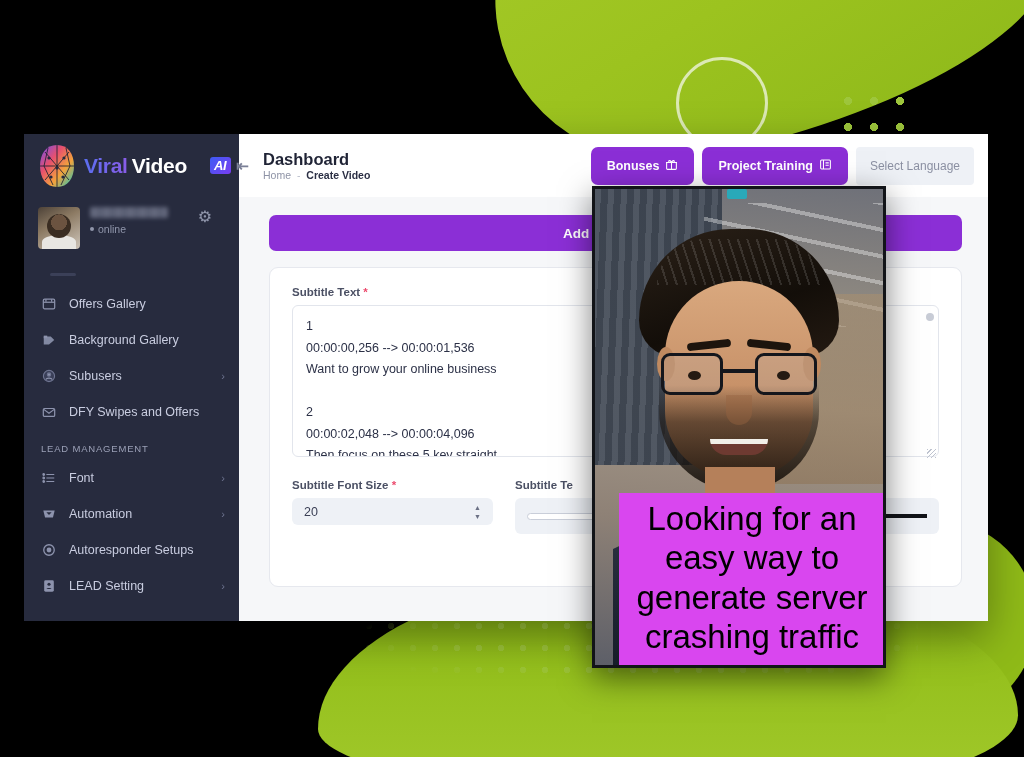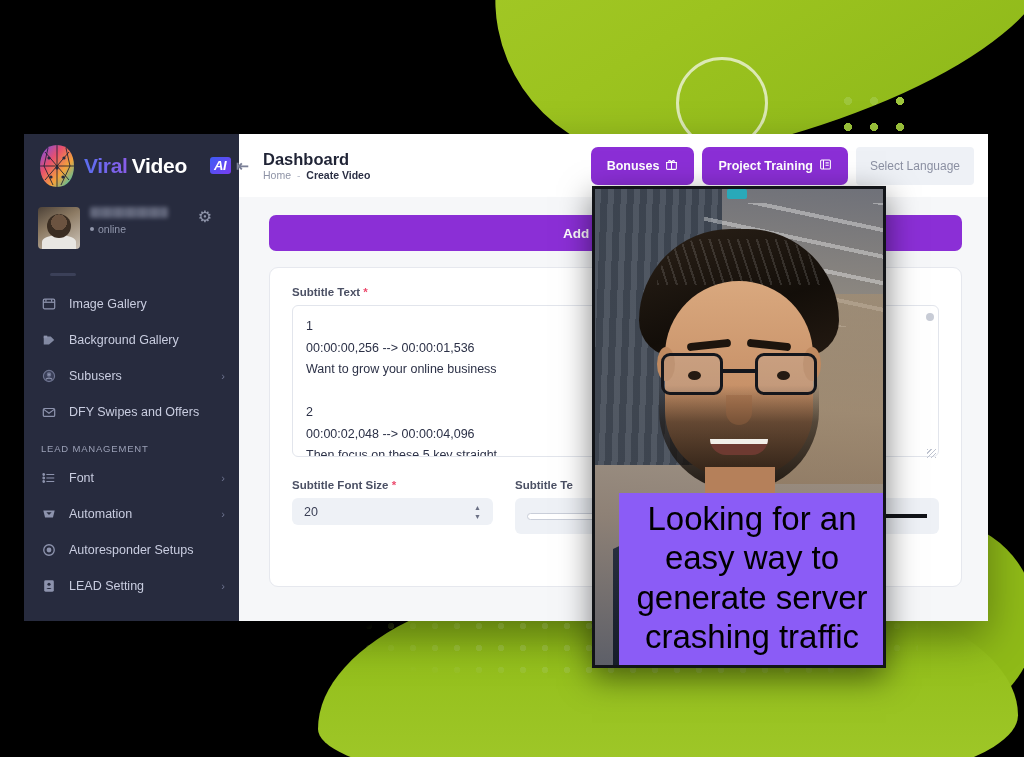--- a/index.html
+++ b/index.html
@@ -192,21 +192,21 @@
             clip-path: polygon(0 12%, 36% 0, 50% 34%, 64% 0, 100% 12%, 100% 100%, 0 100%);}
   .v-collar::after{content:"";position:absolute;inset:0;
             background-image: radial-gradient(#c9a94c 1.2px, transparent 1.4px); background-size: 11px 11px; opacity:.6;}
   .v-jacket{position:absolute;left:0;top:286px;width:252px;height:154px;
             background: linear-gradient(175deg,#2d3444 0%, #1c2330 60%, #141a25 100%);
             clip-path: polygon(0 22%, 26% 2%, 40% 12%, 50% 30%, 60% 12%, 74% 2%, 100% 22%, 100% 100%, 0 100%);}
   .v-lapel-l{position:absolute;left:66px;top:292px;width:36px;height:108px;background:#3a4354;transform:skewX(10deg);}
   .v-lapel-r{position:absolute;right:66px;top:292px;width:36px;height:108px;background:#3a4354;transform:skewX(-10deg);}
 
   .v-caption {
-    position:absolute; left: 24px; bottom: 0px; width: 266px; background:#8b5cf6;
+    position:absolute; left: 24px; bottom: 0px; width: 266px; background:#d946ef;
     color:#000; text-align:center; font-size: 33px; line-height: 1.2; padding: 6px 2px 8px 2px;
     font-family: "Liberation Sans", sans-serif;
   }
 </style>
 </head>
 <body>
 
 <div id="stage">
 
   <div class="deco blob-top"></div>
@@ -268,21 +268,21 @@
 
       <nav class="navlist">
         <div class="nav-item">
           <span class="ico">
             <svg width="14" height="14" viewBox="0 0 16 16" fill="none" stroke="#8d93ad" stroke-width="1.4">
                 <rect x="1.5" y="2.5" width="13" height="11" rx="1.5"></rect>
                 <path d="M1.5 6h13"></path>
                 <path d="M4.5 2.5v3M11 2.5v3"></path>
               </svg>
           </span>
-          <span>Image Gallery</span>
+          <span>Offers Gallery</span>
           <span class="chev"></span>
         </div>
         <div class="nav-item">
           <span class="ico">
             <svg width="14" height="14" viewBox="0 0 16 16" fill="#8d93ad">
                 <path d="M2 4h8l4 4-6 5H2z" opacity=".9"></path>
                 <path d="M2 3h4v3H2z" fill="#8d93ad"></path>
               </svg>
           </span>
           <span>Background Gallery</span>

